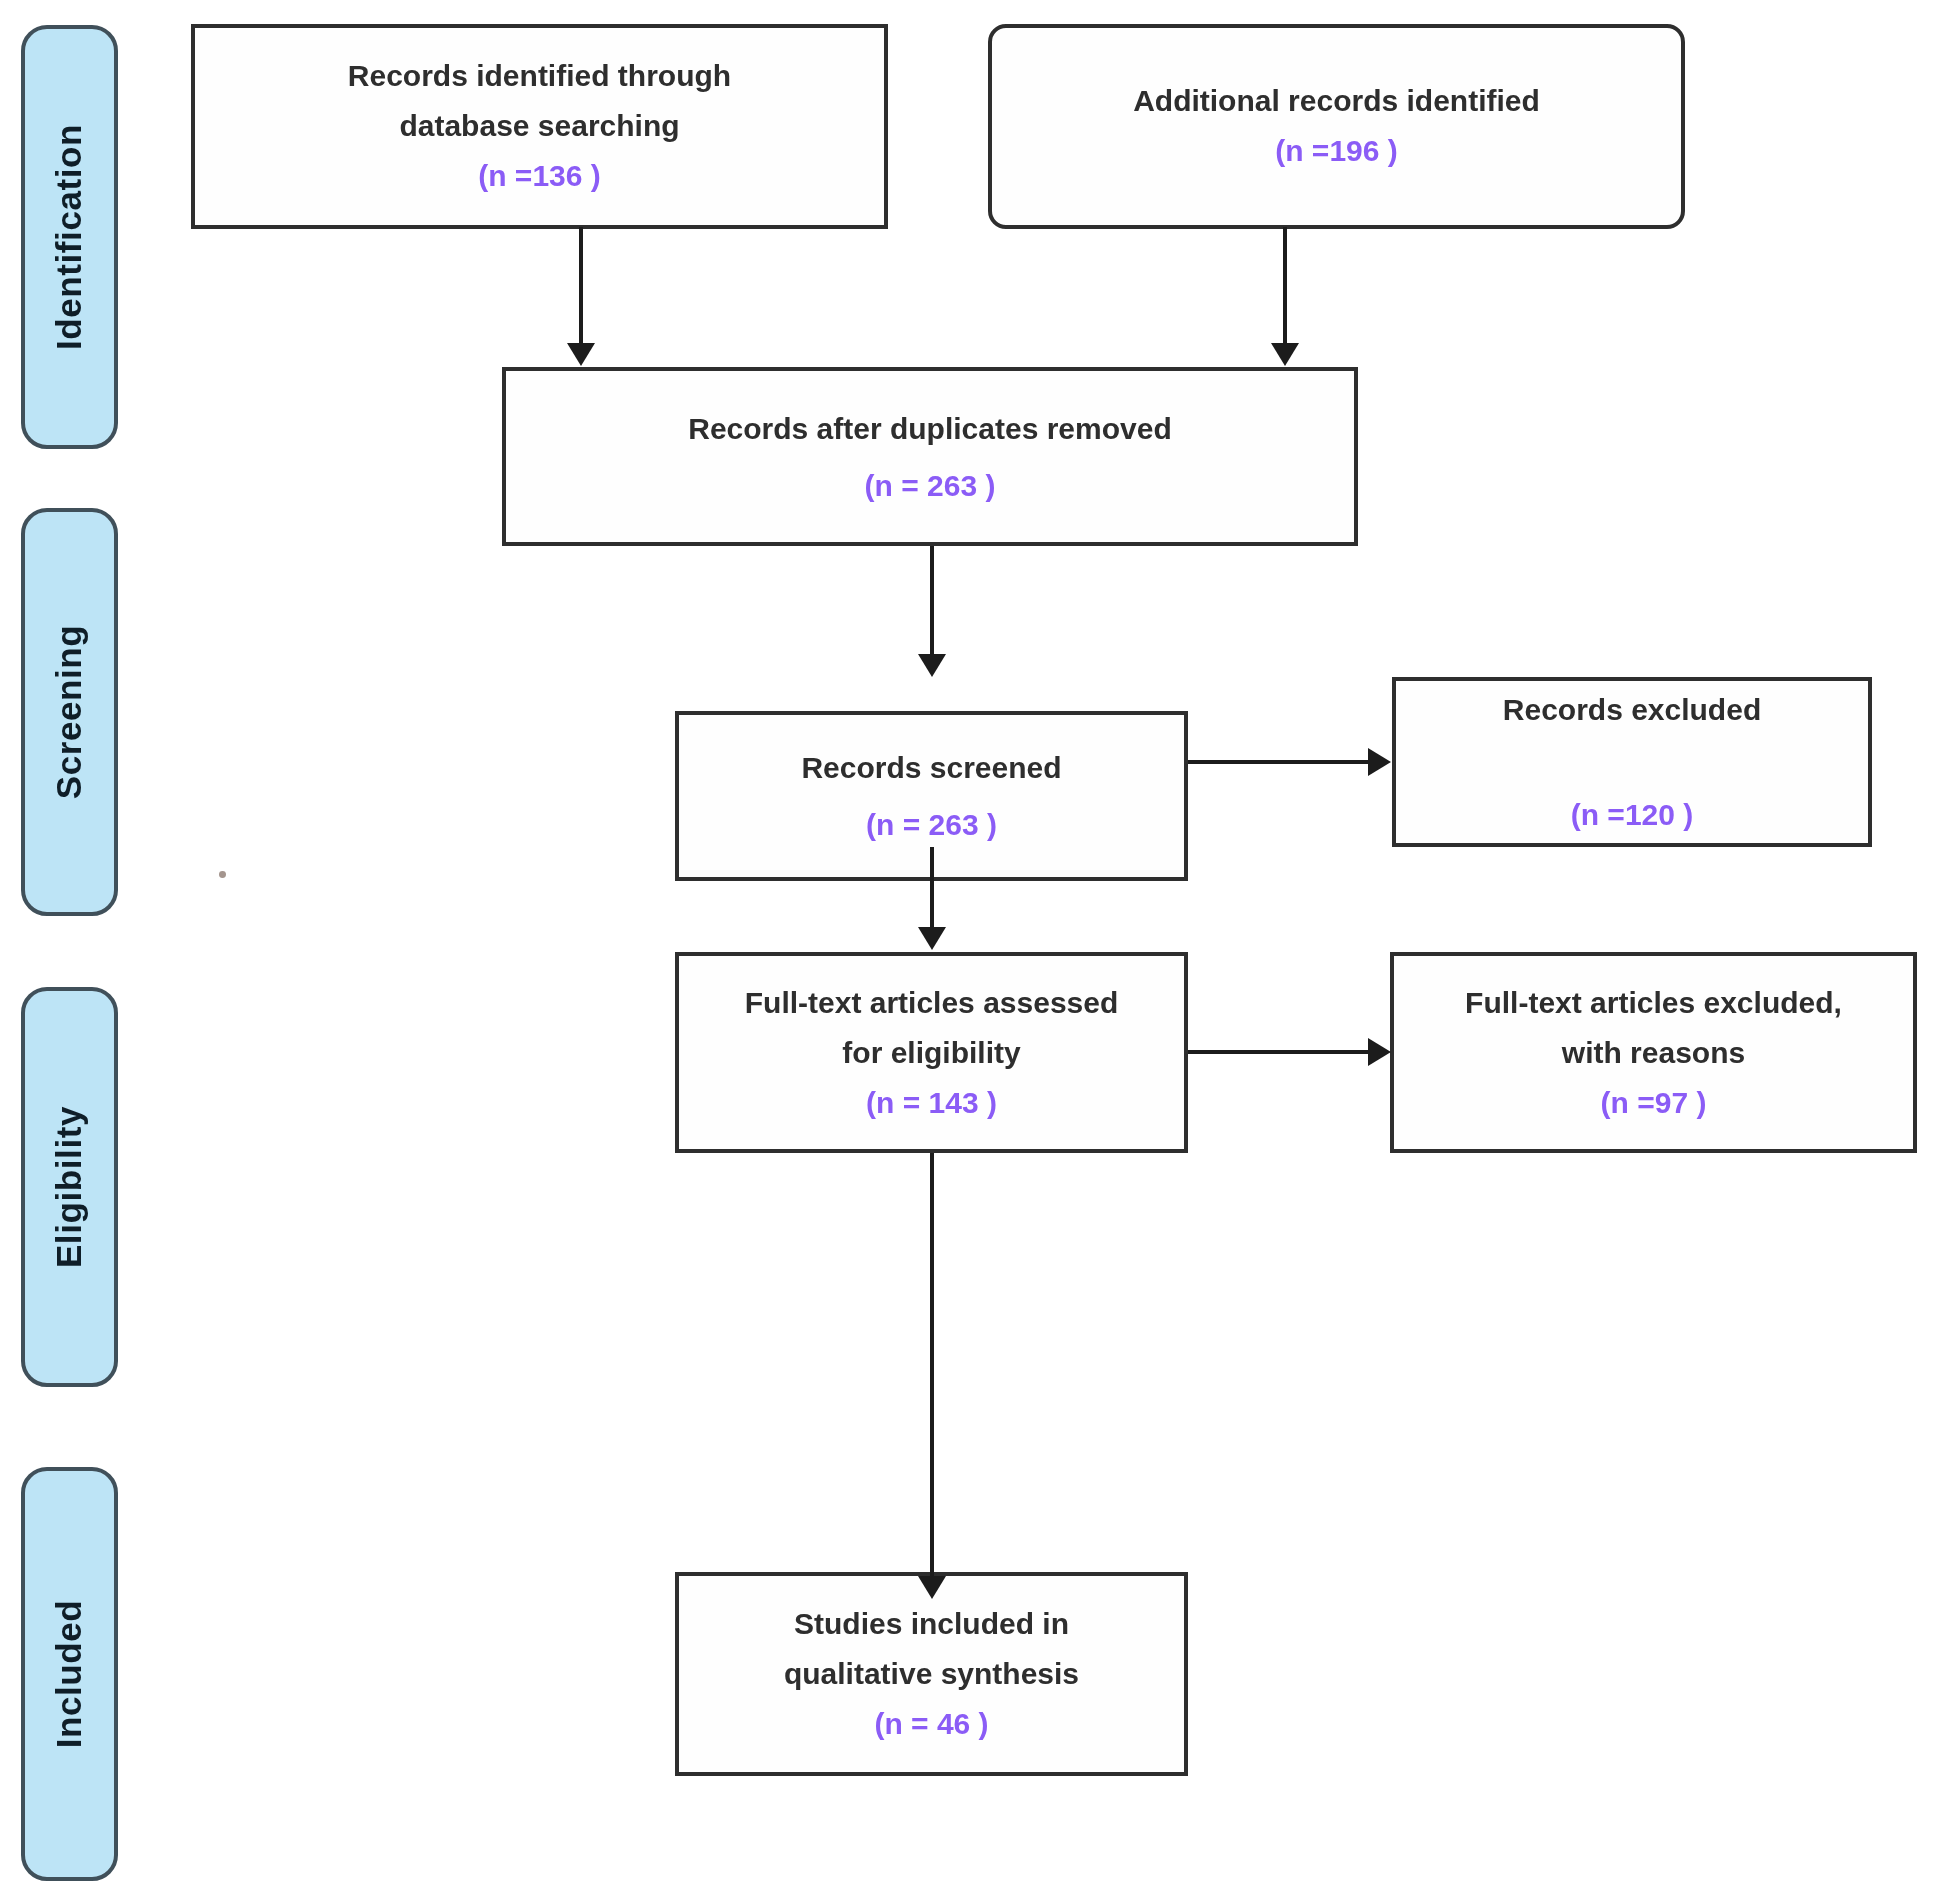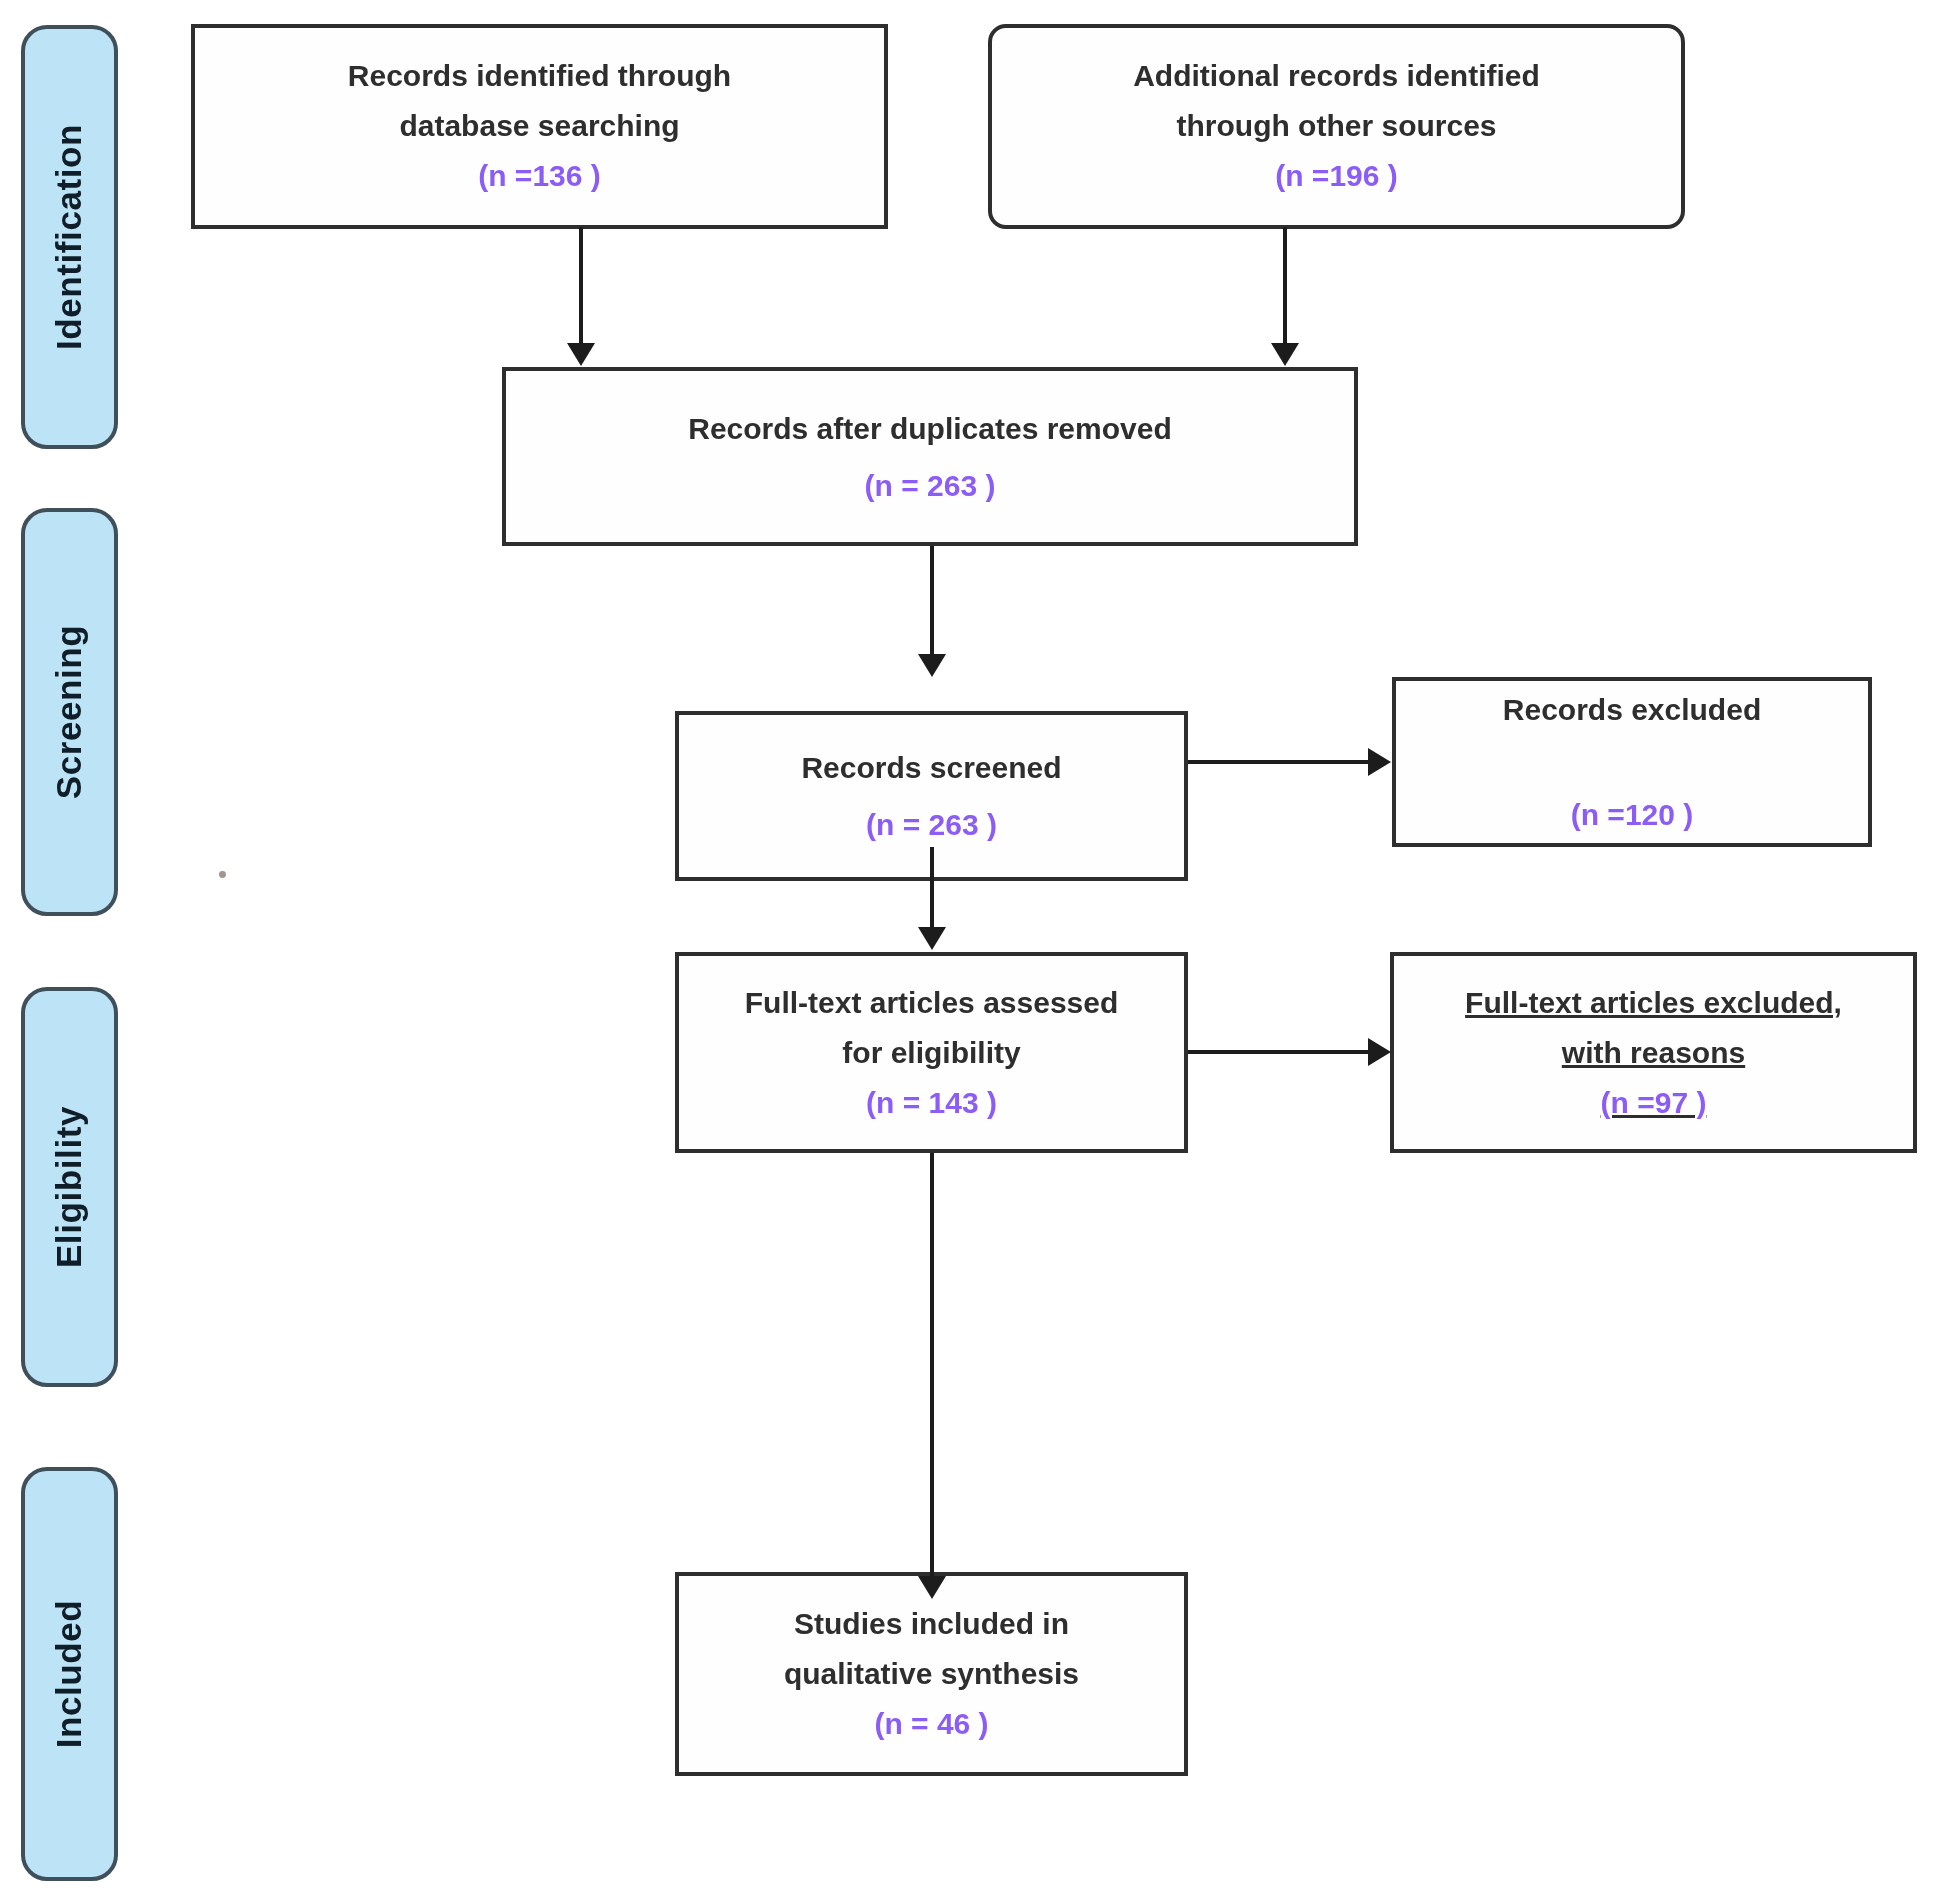--- a/index.html
+++ b/index.html
@@ -55,21 +55,20 @@
   </div>
 
   <div class="fbox" style="left:191px;top:23.6px;width:697px;height:205px;">
     <div class="line">Records identified through</div>
     <div class="line">database searching</div>
     <div class="line count">(n =136 )</div>
   </div>
 
   <div class="fbox" style="left:988px;top:23.6px;width:697px;height:205px;border-radius:18px;">
     <div class="line">Additional records identified</div>
-    <div class="line">through other sources</div>
     <div class="line count">(n =196 )</div>
   </div>
 
   <div class="fbox loose" style="left:502px;top:367px;width:856px;height:179px;">
     <div class="line">Records after duplicates removed</div>
     <div class="line count">(n = 263  )</div>
   </div>
 
   <div class="fbox loose" style="left:675px;top:677px;width:513px;height:170px;margin-top:34px;">
     <div class="line">Records screened</div>
@@ -80,21 +79,21 @@
     <div class="line">Records excluded</div>
     <div class="line count">(n =120 )</div>
   </div>
 
   <div class="fbox" style="left:675px;top:952px;width:513px;height:201px;">
     <div class="line">Full-text articles assessed</div>
     <div class="line">for eligibility</div>
     <div class="line count">(n =  143  )</div>
   </div>
 
-  <div class="fbox" style="left:1390px;top:952px;width:527px;height:201px;text-decoration:underline;">
+  <div class="fbox" style="left:1390px;top:952px;width:527px;height:201px;">
     <div class="line">Full-text articles excluded,</div>
     <div class="line">with reasons</div>
     <div class="line count">(n =97 )</div>
   </div>
 
   <div class="fbox" style="left:675px;top:1572px;width:513px;height:204px;">
     <div class="line">Studies included in</div>
     <div class="line">qualitative synthesis</div>
     <div class="line count">(n =  46  )</div>
   </div>

